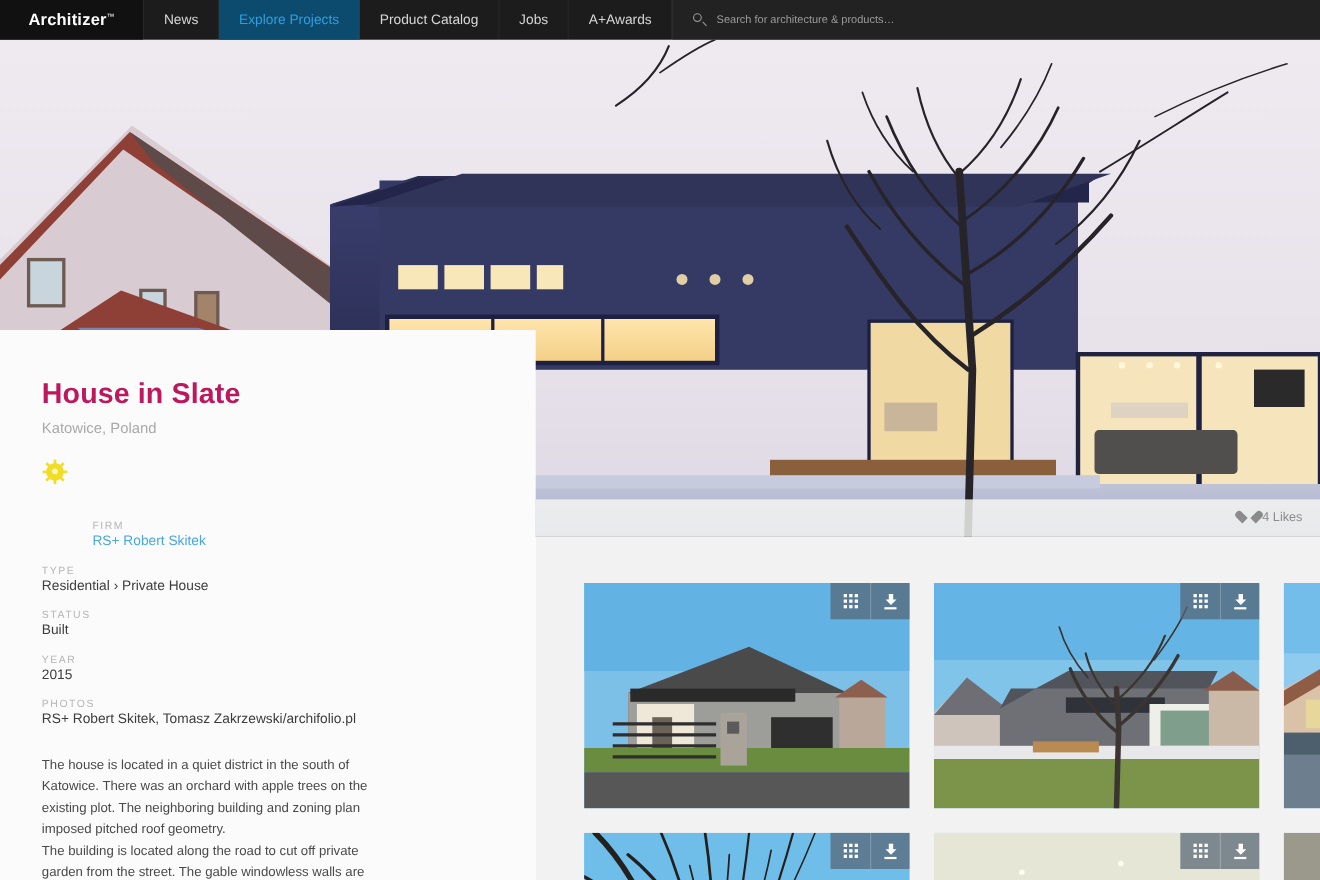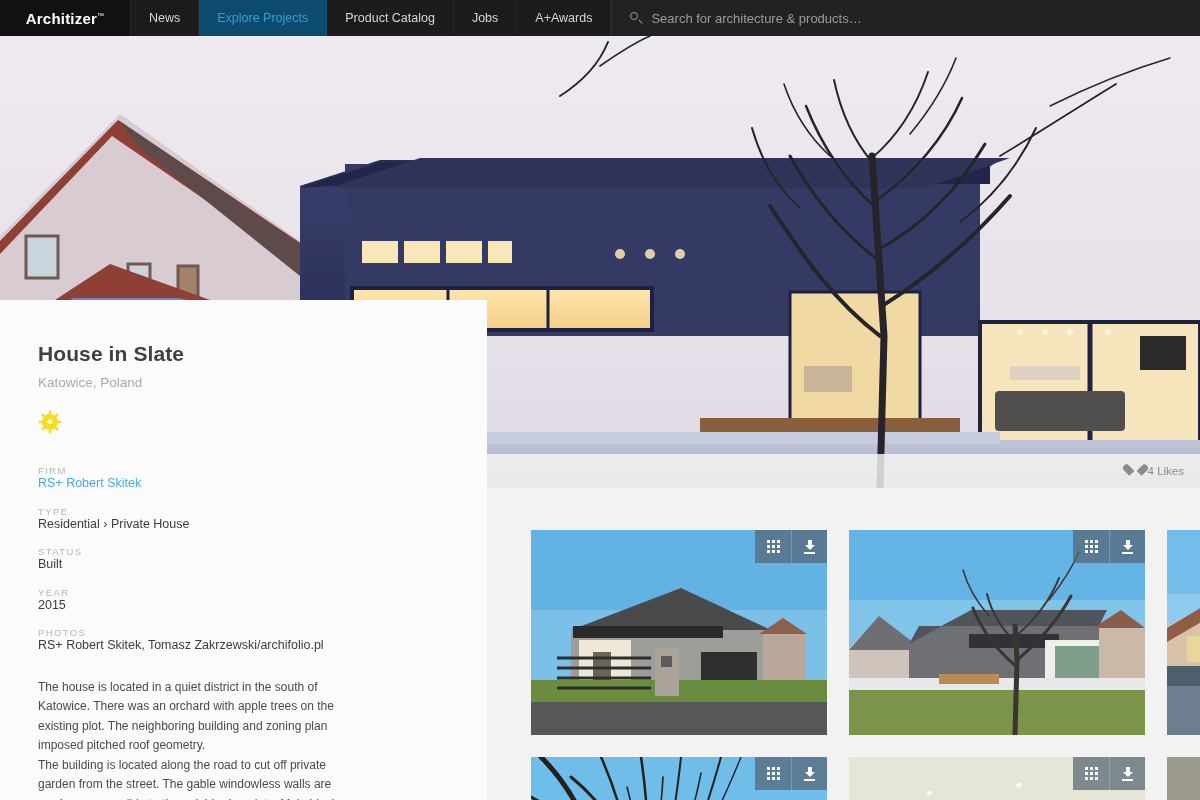--- a/index.html
+++ b/index.html
@@ -39,21 +39,21 @@
   }
   #search-glyph { width: 12px; height: 12px; position: relative; flex: none; }
   #search-glyph i {
     position: absolute; width: 8px; height: 8px; border: 1.3px solid #9a9a9a;
     border-radius: 50%; top: 0; left: 0;
   }
   #search-glyph b {
     position: absolute; width: 4.5px; height: 1.3px; background: #9a9a9a;
     transform: rotate(45deg); bottom: 1.5px; right: 0px;
   }
-  #search-ph { color: #9b9b9b; font-size: 13px; }
+  #search-ph { color: #9b9b9b; font-size: 10px; }
 
   
   #hero {
     position: absolute; top: 36px; left: 0; width: 1200px; height: 452px;
     overflow: hidden; background: #404040;
   }
   #hero svg { display: block; width: 1200px; height: 452px; }
   #likesbar {
     position: absolute; left: 487px; bottom: 0; width: 713px; height: 34px;
     background: rgba(246,246,244,0.82);
@@ -67,32 +67,32 @@
   }
   #heart::before { left: 0; transform: rotate(-45deg); transform-origin: 0 100%; }
   #heart::after  { right: 0; transform: rotate(45deg); transform-origin: 100% 100%; }
   #likes-text { color: #8b8b8b; font-size: 11.5px; }
 
   
   #infopanel {
     position: absolute; left: 0; top: 300px; width: 487px; height: 500px;
     background: #fbfbfb; z-index: 20; padding: 42px 40px 0 38px; overflow: hidden;
   }
-  #proj-title { font-size: 21px; font-weight: bold; color: #404040; letter-spacing: .1px; }
+  #proj-title { font-size: 26px; font-weight: bold; color: #be185d; letter-spacing: .1px; }
   #proj-loc { font-size: 13.5px; color: #a9a9a9; margin-top: 9px; }
   #award { margin-top: 20px; width: 24px; height: 24px; }
 
   #meta { margin-top: 27px; }
   .meta-row { display: flex; align-items: baseline; margin-bottom: 15.5px; flex-direction: column; }
   .meta-label {
     width: 82px; flex: none; font-size: 9.5px; letter-spacing: 1.4px;
     color: #b5b5b5; text-transform: uppercase;
   }
   .meta-value { font-size: 12.5px; color: #3d3d3d; }
-  .meta-value.link { color: #4aa8e0; }
+  .meta-value.link { color: #4aa8e0; margin-left: 46px; }
 
   #desc { margin-top: 26px; width: 305px; }
   #desc p { font-size: 12px; line-height: 1.62; color: #4a4a4a; }
   #desc p + p { margin-top: 0px; }
 
   
   #gallery {
     position: absolute; left: 487px; top: 488px; width: 713px; height: 312px;
     background: #f2f2f2; padding: 42px 0 0 44px; overflow: hidden;
   }

